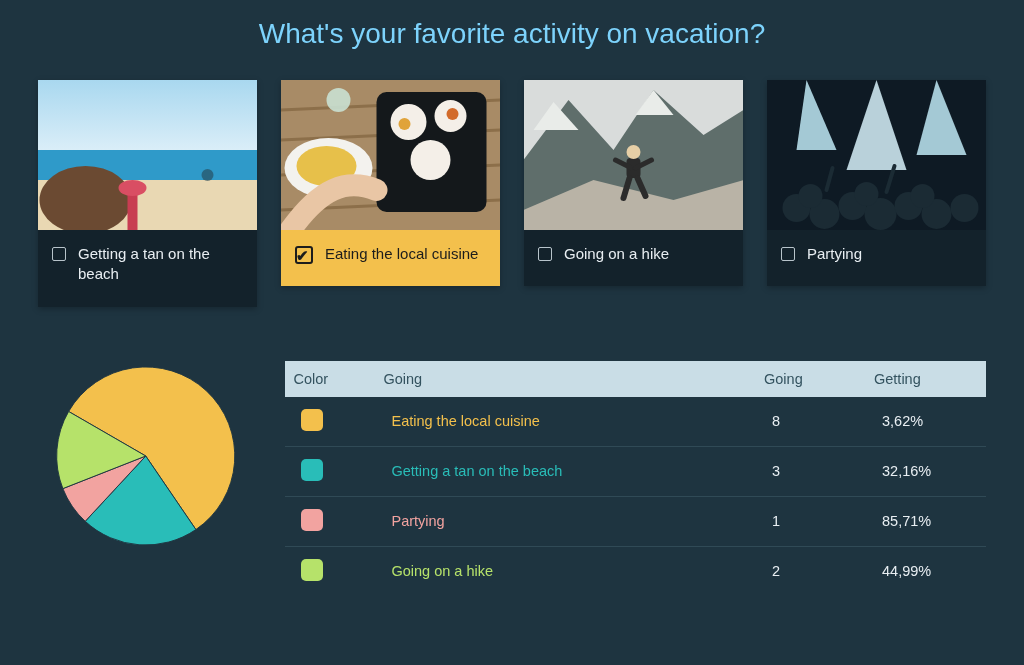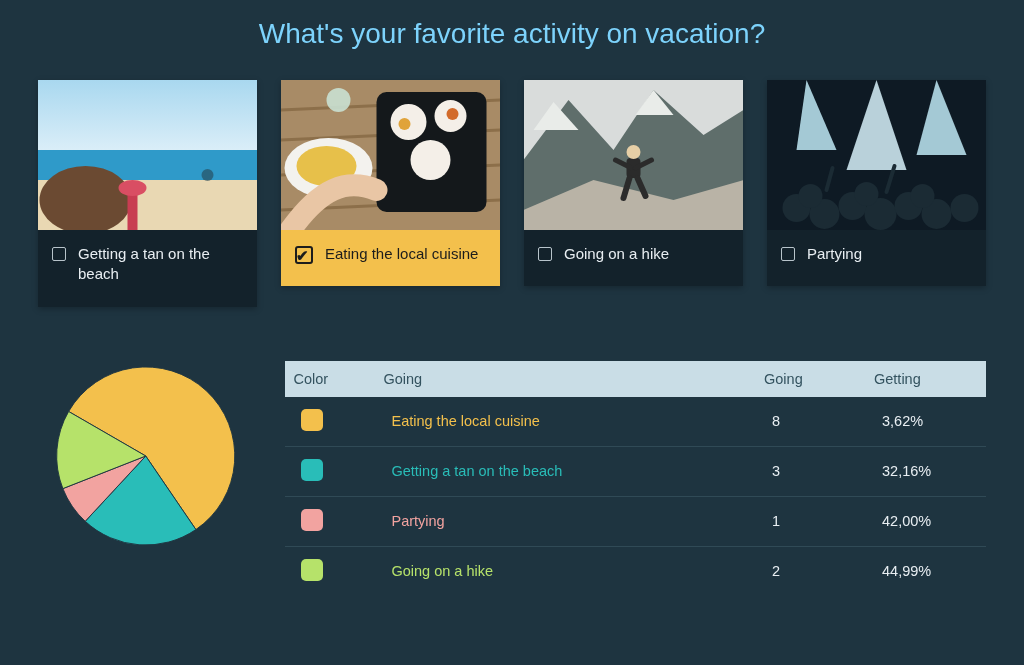--- a/index.html
+++ b/index.html
@@ -277,21 +277,21 @@
           <tr>
             <td><span class="swatch" style="background:#29bdb8"></span></td>
             <td><span class="val-colored" style="color:#29bdb8">Getting a tan on the beach</span></td>
             <td>3</td>
             <td>32,16%</td>
           </tr>
           <tr>
             <td><span class="swatch" style="background:#f2a3a0"></span></td>
             <td><span class="val-colored" style="color:#f2a3a0">Partying</span></td>
             <td>1</td>
-            <td>42,00%</td>
+            <td>85,71%</td>
           </tr>
           <tr>
             <td><span class="swatch" style="background:#b6e26a"></span></td>
             <td><span class="val-colored" style="color:#b6e26a">Going on a hike</span></td>
             <td>2</td>
             <td>44,99%</td>
           </tr>
         </tbody>
     </table>
 

